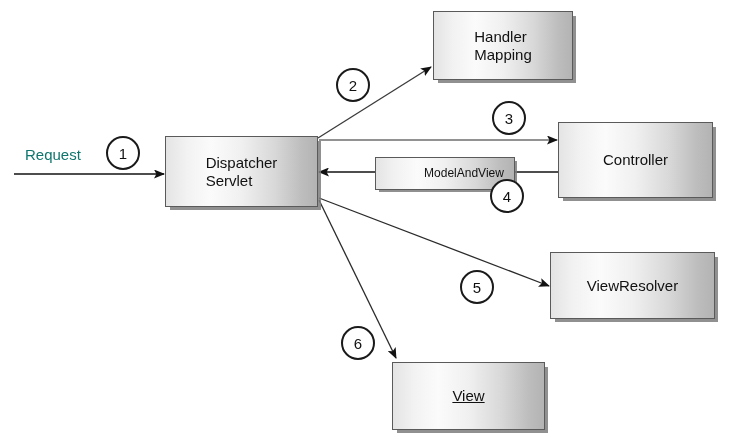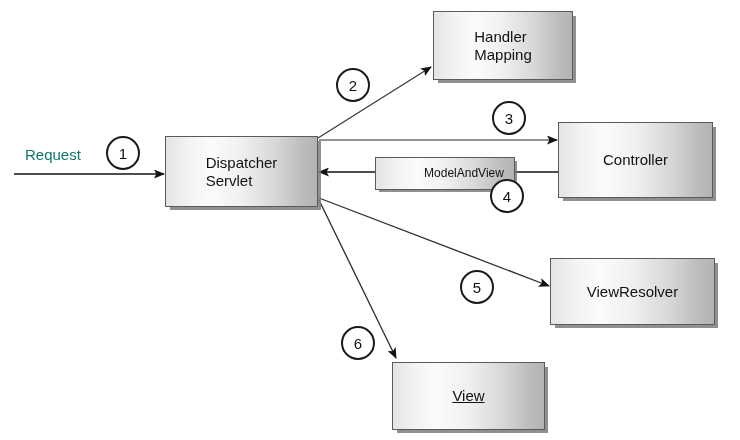--- a/index.html
+++ b/index.html
@@ -110,21 +110,21 @@
 
   <div class="node" style="left:433px; top:11px; width:140px; height:69px;">
     <span class="node-label">Handler
 Mapping</span>
   </div>
 
   <div class="node" style="left:558px; top:122px; width:155px; height:76px;">
     <span class="node-label">Controller</span>
   </div>
 
-  <div class="node" style="left:550px; top:258px; width:165px; height:67px;">
+  <div class="node" style="left:550px; top:252px; width:165px; height:67px;">
     <span class="node-label">ViewResolver</span>
   </div>
 
   <div class="node" style="left:392px; top:362px; width:153px; height:68px;text-decoration:underline;">
     <span class="node-label">View</span>
   </div>
 
   <div class="node small" style="left:375px; top:157px; width:140px; height:33px; z-index:5;">
     <span class="node-label">ModelAndView</span>
   </div>

